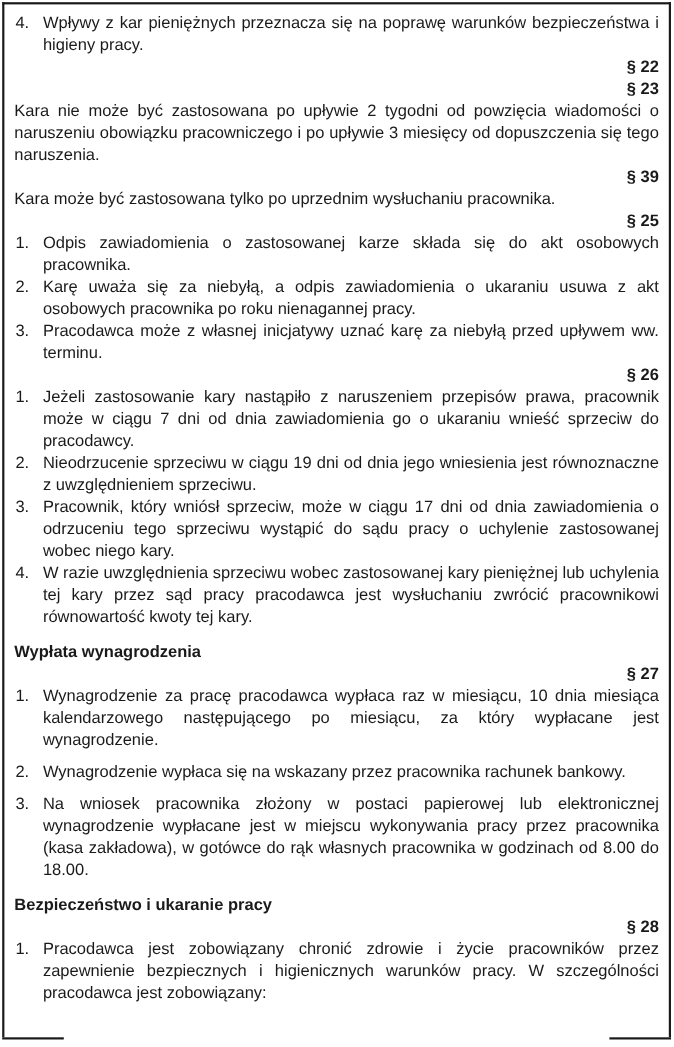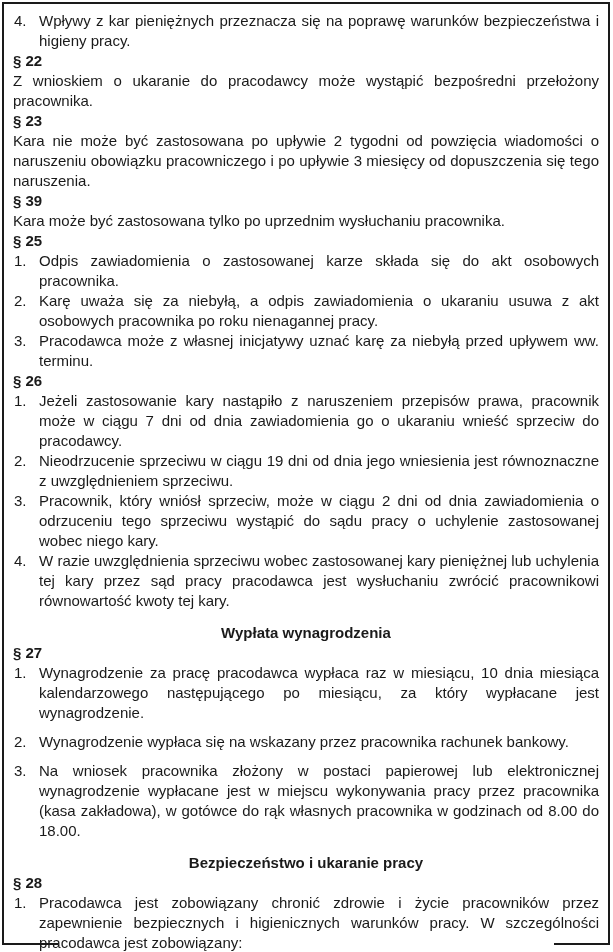--- a/index.html
+++ b/index.html
@@ -42,25 +42,25 @@
     top: 11px;
     font-size: 15px;
     line-height: 20px;
     letter-spacing: 0px;
   }
   .para {
     margin: 0;
     text-align: justify;
   }
   .heading {
-    text-align: left;
+    text-align: right;
     font-weight: 700;
   }
   .sec-title {
-    text-align: center;
+    text-align: left;
     font-weight: 700;
     margin-top: 12px;
   }
   .item {
     display: flex;
   }
   .item .num {
     flex: 0 0 26px;
     padding-left: 1px;
     box-sizing: border-box;
@@ -81,21 +81,20 @@
 <div class="frame-bottom-seg right"></div>
 
 <div class="content">
 
   <div class="item">
     <span class="num">4.</span>
     <span class="txt">Wpływy z kar pieniężnych przeznacza się na poprawę warunków bezpieczeństwa i higieny pracy.</span>
   </div>
 
   <div class="heading">§ 22</div>
-  <p class="para">Z wnioskiem o ukaranie do pracodawcy może wystąpić bezpośredni przełożony pracownika.</p>
 
   <div class="heading">§ 23</div>
   <p class="para">Kara nie może być zastosowana po upływie 2 tygodni od powzięcia wiadomości o naruszeniu obowiązku pracowniczego i po upływie 3 miesięcy od dopuszczenia się tego naruszenia.</p>
 
   <div class="heading">§ 39</div>
   <p class="para">Kara może być zastosowana tylko po uprzednim wysłuchaniu pracownika.</p>
 
   <div class="heading">§ 25</div>
 
   <div class="item">
@@ -116,21 +115,21 @@
   <div class="item">
     <span class="num">1.</span>
     <span class="txt">Jeżeli zastosowanie kary nastąpiło z naruszeniem przepisów prawa, pracownik może w ciągu 7 dni od dnia zawiadomienia go o ukaraniu wnieść sprzeciw do pracodawcy.</span>
   </div>
   <div class="item">
     <span class="num">2.</span>
     <span class="txt">Nieodrzucenie sprzeciwu w ciągu 19 dni od dnia jego wniesienia jest równoznaczne z uwzględnieniem sprzeciwu.</span>
   </div>
   <div class="item">
     <span class="num">3.</span>
-    <span class="txt">Pracownik, który wniósł sprzeciw, może w ciągu 2 dni od dnia zawiadomienia o odrzuceniu tego sprzeciwu wystąpić do sądu pracy o uchylenie zastosowanej wobec niego kary.</span>
+    <span class="txt">Pracownik, który wniósł sprzeciw, może w ciągu 17 dni od dnia zawiadomienia o odrzuceniu tego sprzeciwu wystąpić do sądu pracy o uchylenie zastosowanej wobec niego kary.</span>
   </div>
   <div class="item">
     <span class="num">4.</span>
     <span class="txt">W razie uwzględnienia sprzeciwu wobec zastosowanej kary pieniężnej lub uchylenia tej kary przez sąd pracy pracodawca jest wysłuchaniu zwrócić pracownikowi równowartość kwoty tej kary.</span>
   </div>
 
   <div class="sec-title">Wypłata wynagrodzenia</div>
   <div class="heading">§ 27</div>
 
   <div class="item">

